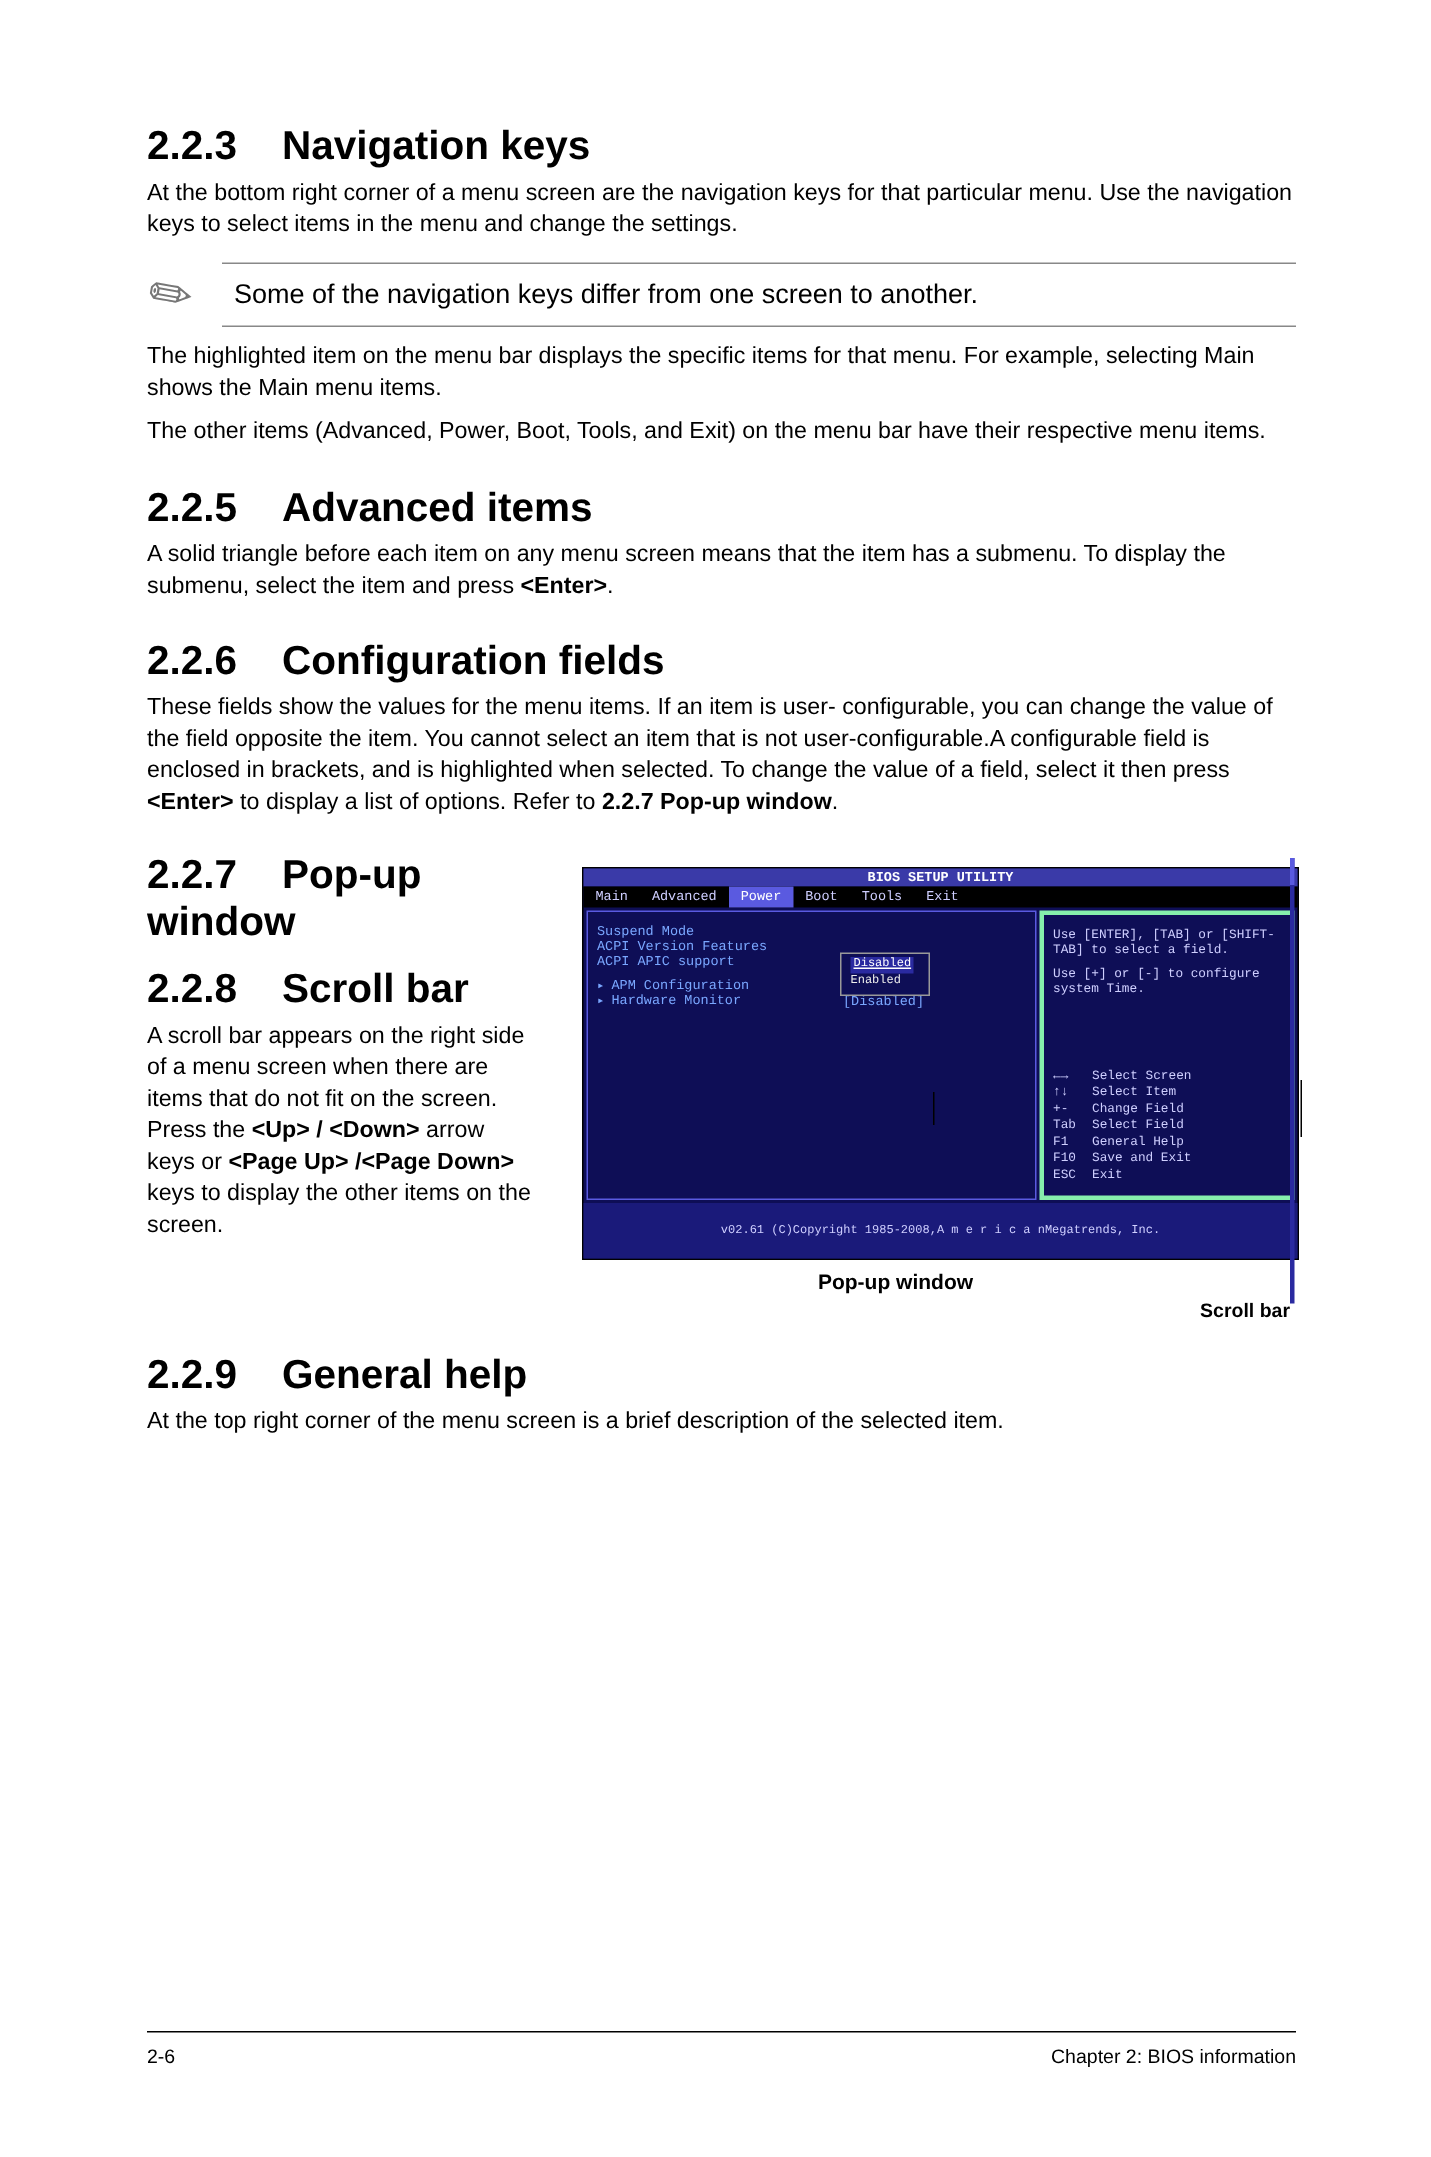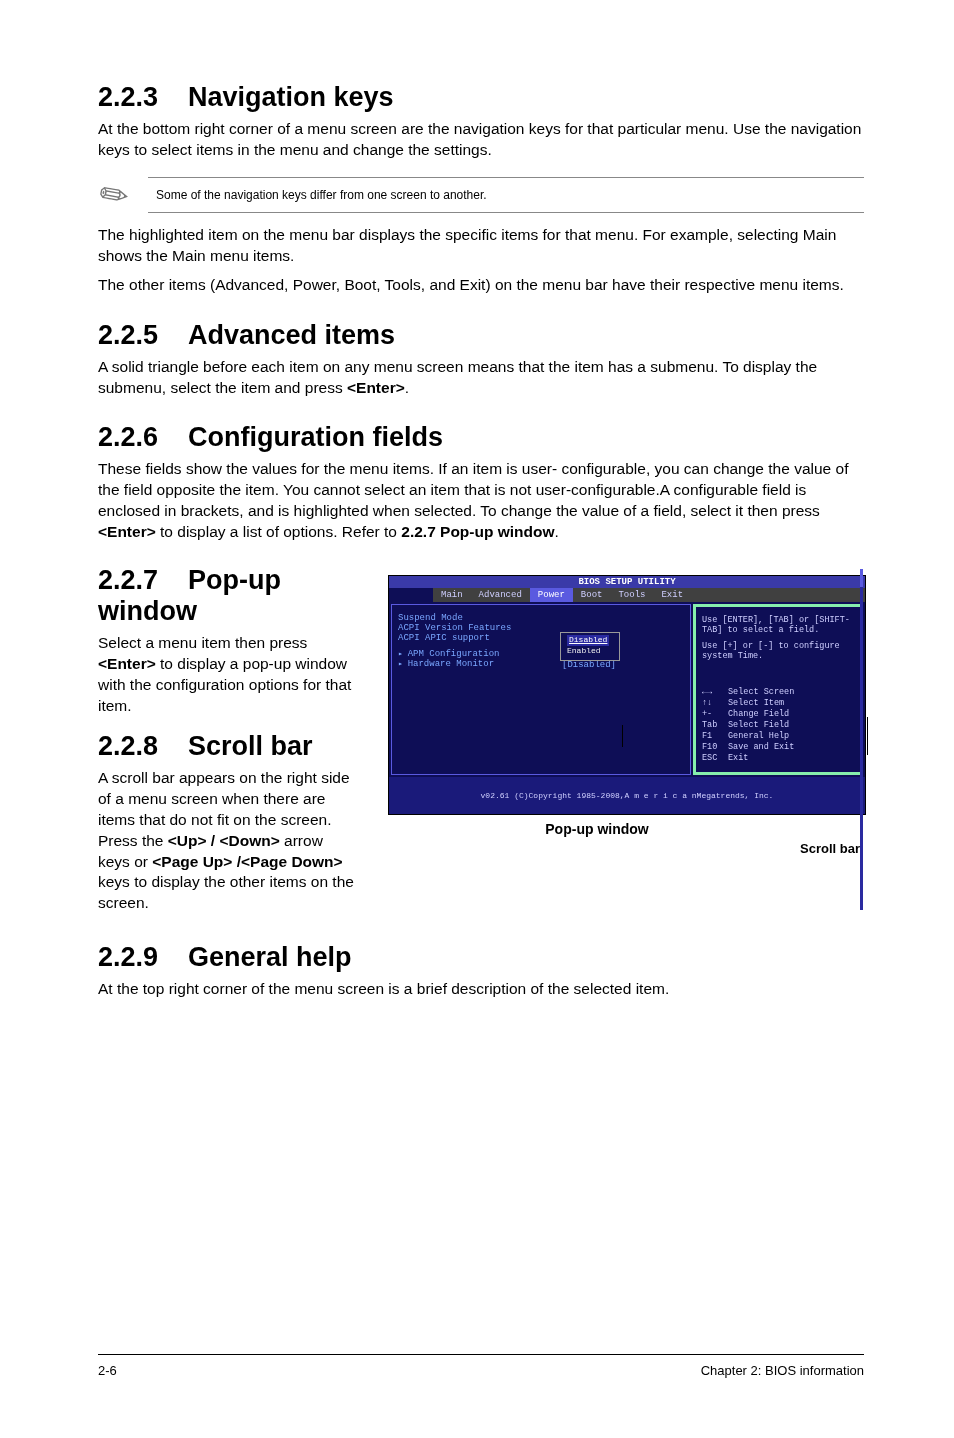--- a/index.html
+++ b/index.html
@@ -33,21 +33,21 @@
     margin: 14px 0 10px 0;
     display: flex;
     align-items: center;
     gap: 18px;
   }
   .note-block .rule-wrap {
     flex: 1;
     border-top: 1px solid #888;
     border-bottom: 1px solid #888;
     padding: 10px 0 10px 8px;
-    font-size: 12px;
+    font-size: 18px;
   }
   .note-icon {
     font-size: 34px;
     color: #777;
     transform: rotate(-35deg);
     display: inline-block;
     width: 32px;
     text-align: center;
   }
 
@@ -70,36 +70,35 @@
   }
   .bios-titlebar {
     background: #3a3aa8;
     color: #fff;
     text-align: center;
     padding: 1px 0;
     font-weight: bold;
     font-size: 9px;
   }
   .bios-menubar {
-    background: #404040;
+    background: #000000;
     display: flex;
     padding: 0;
-    margin-left: 44px;
   }
   .bios-menubar span {
     padding: 2px 8px;
     color: #cfcfff;
   }
   .bios-menubar .sel {
     background: #5a5ae0;
     color: #fff;
   }
   .bios-body {
     display: flex;
-    height: 175px;
+    height: 197px;
   }
   .bios-left {
     flex: 0 0 300px;
     border: 1px solid #5a5ae0;
     margin: 2px;
     padding: 8px 6px;
     color: #7aa7ff;
     position: relative;
   }
   .bios-left .item { color: #7aa7ff; }
@@ -198,21 +197,20 @@
   <div class="h-section">
     <span class="num">2.2.6</span><span>Configuration fields</span>
   </div>
   <p class="body-text">These fields show the values for the menu items. If an item is user- configurable, you can change the value of the field opposite the item. You cannot select an item that is not user-configurable.A configurable field is enclosed in brackets, and is highlighted when selected. To change the value of a field, select it then press <b>&lt;Enter&gt;</b> to display a list of options. Refer to <b>2.2.7 Pop-up window</b>.</p>
 
   <div class="two-col">
     <div class="left">
       <div class="h-section" style="margin-top:14px">
         <span class="num">2.2.7</span><span>Pop-up window</span>
       </div>
-      <p class="body-text">Select a menu item then press <b>&lt;Enter&gt;</b> to display a pop-up window with the configuration options for that item.</p>
 
       <div class="h-section" style="margin-top:14px">
         <span class="num">2.2.8</span><span>Scroll bar</span>
       </div>
       <p class="body-text">A scroll bar appears on the right side of a menu screen when there are items that do not fit on the screen. Press the <b>&lt;Up&gt; / &lt;Down&gt;</b> arrow keys or <b>&lt;Page Up&gt; /&lt;Page Down&gt;</b> keys to display the other items on the screen.</p>
     </div>
 
     <div class="right">
       <div style="height:24px"></div>
       <div class="bios-box">

